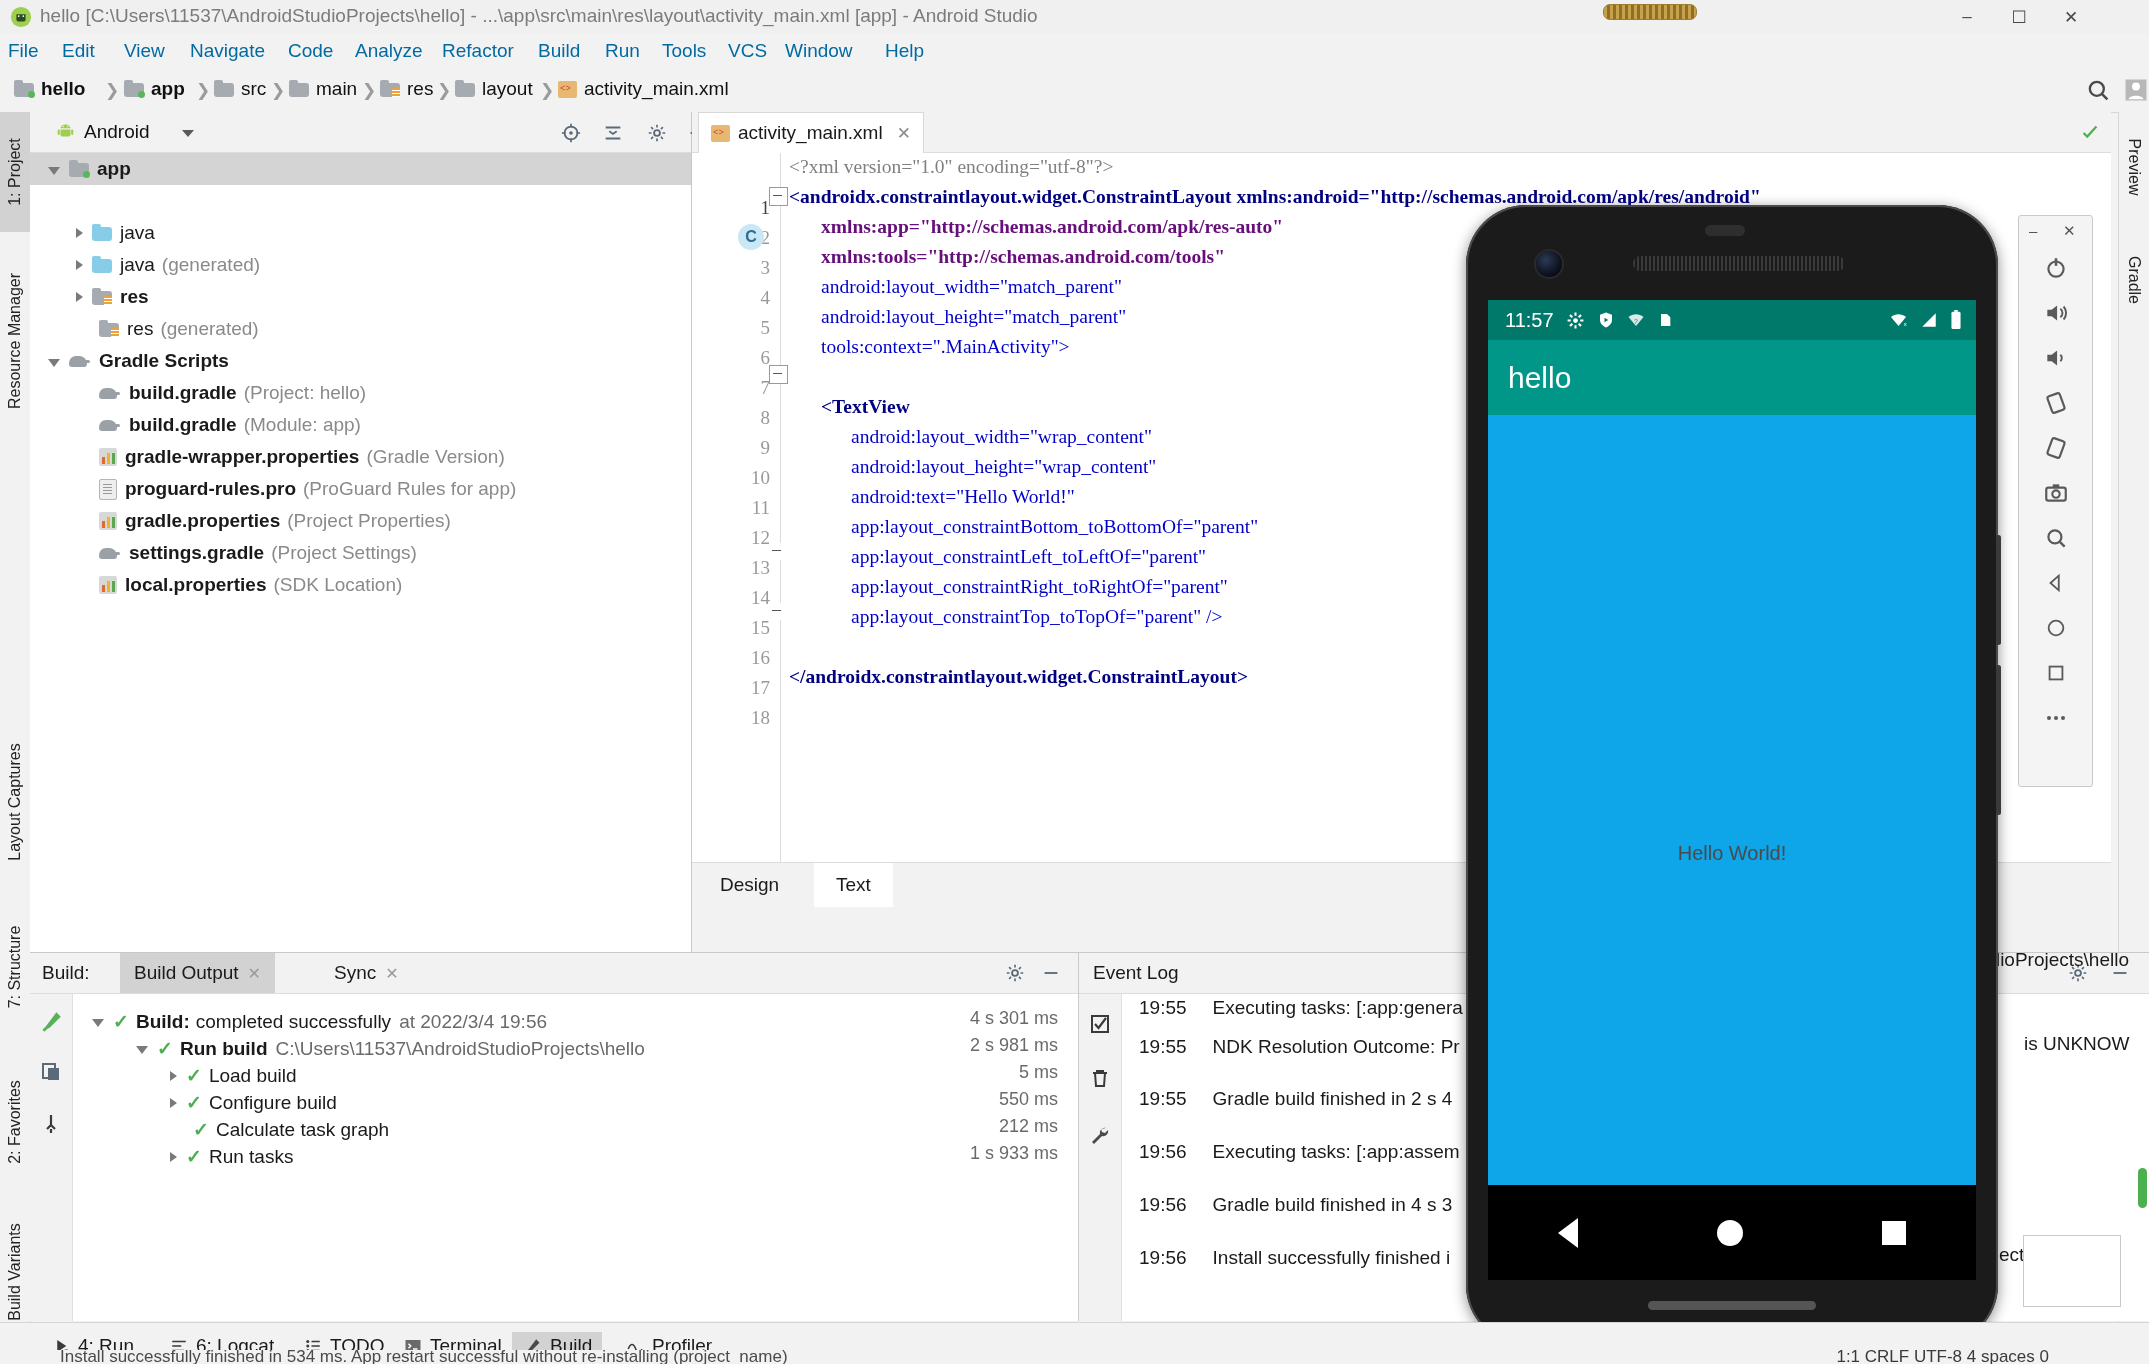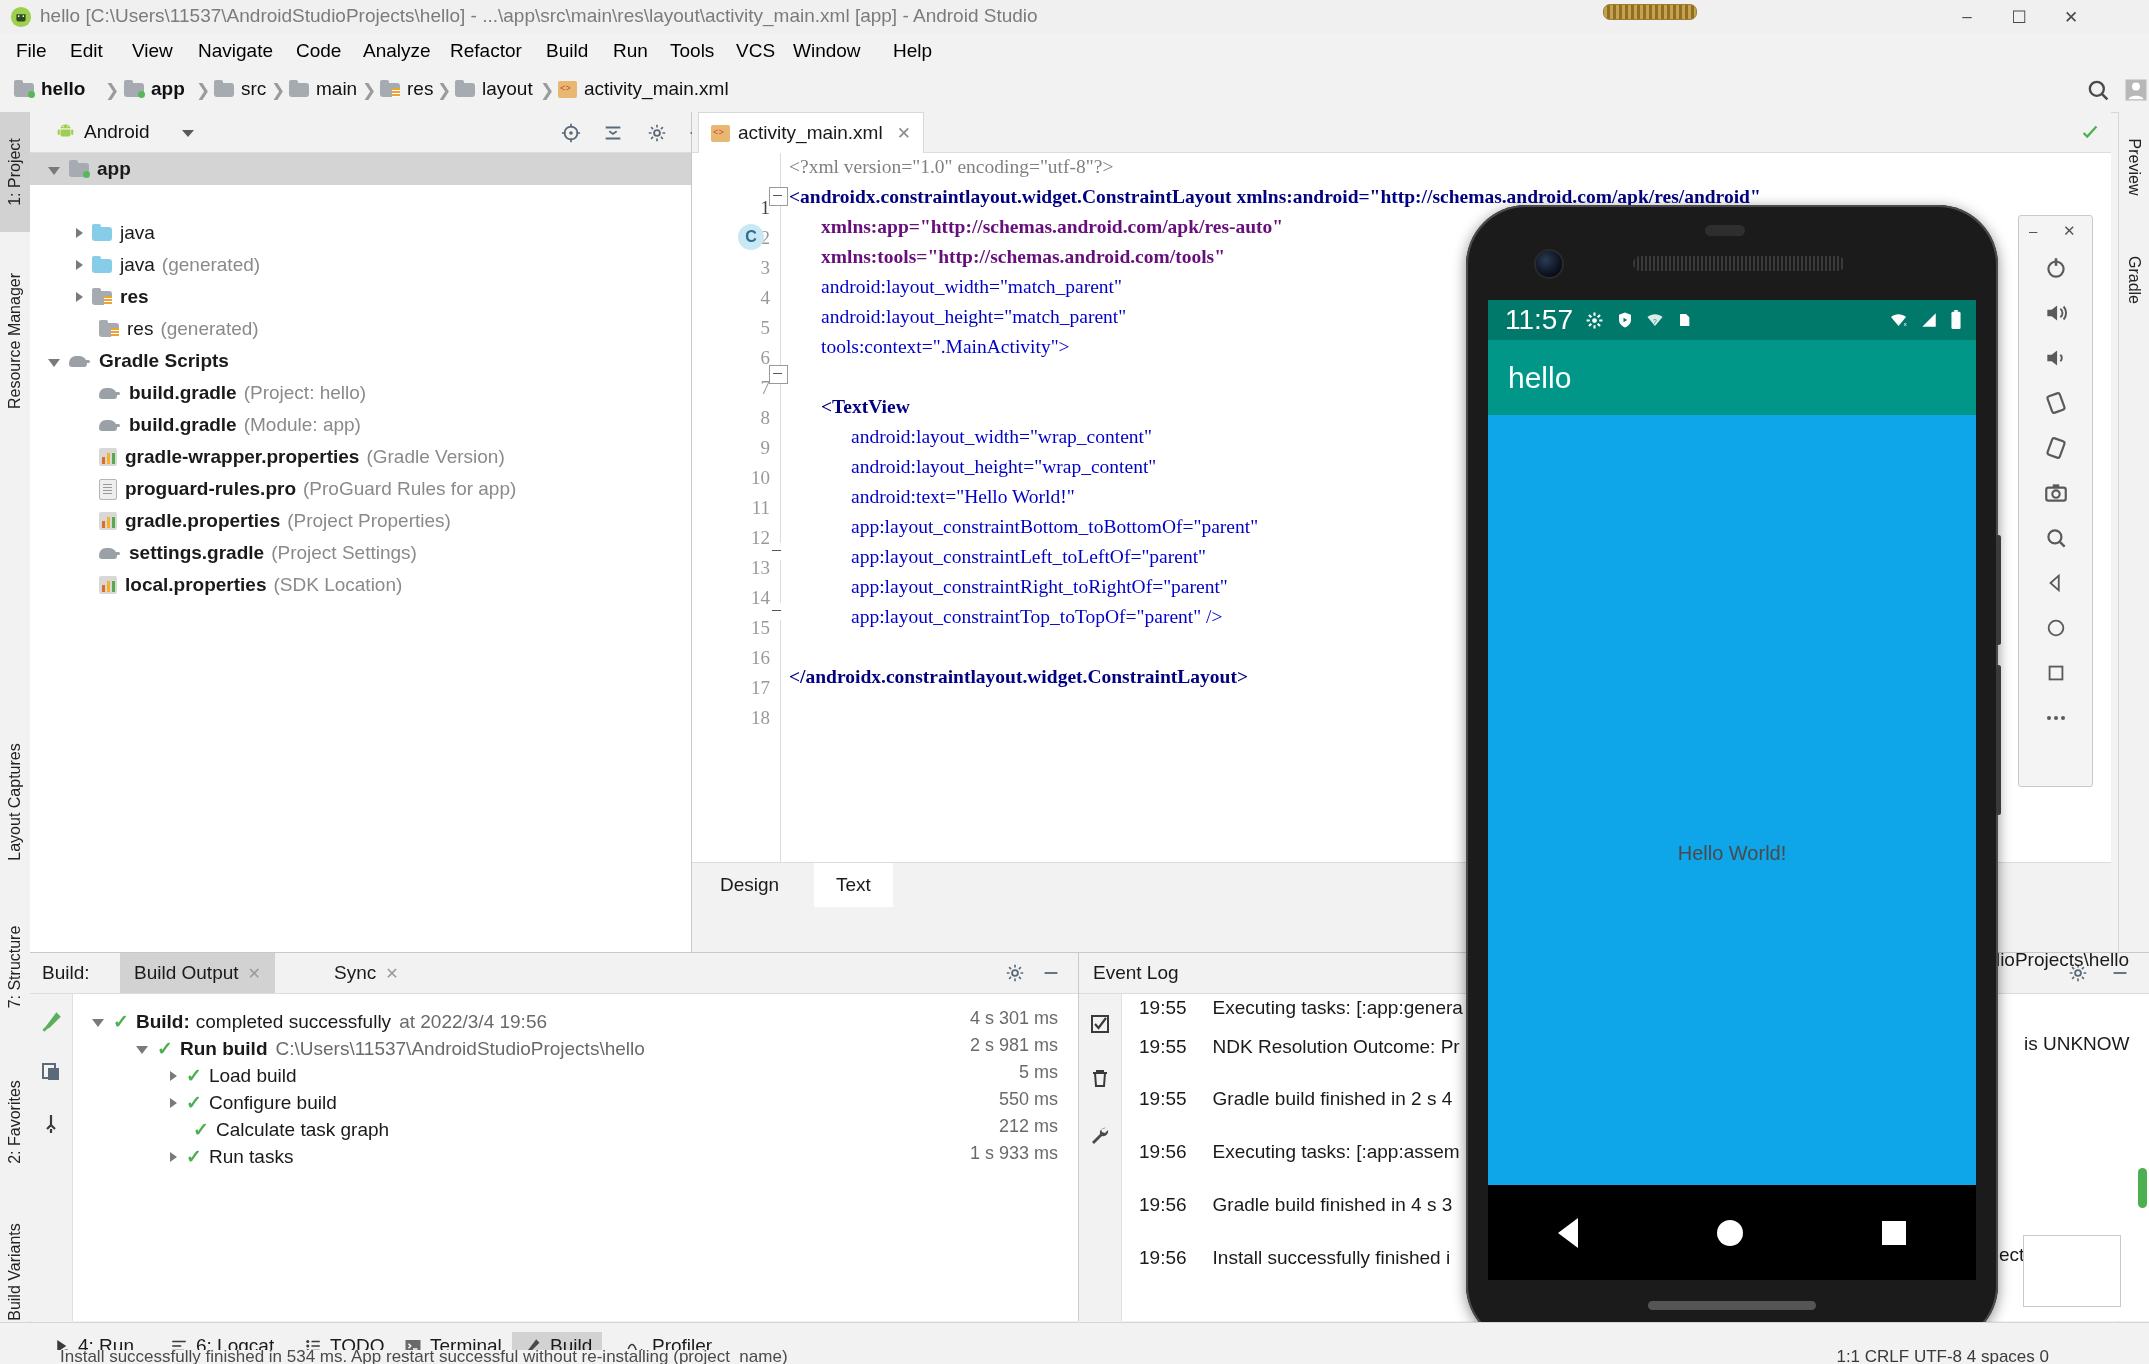--- a/index.html
+++ b/index.html
@@ -14,21 +14,21 @@
   
   .titlebar{position:absolute;left:0;top:0;width:2149px;height:34px;background:#f0f0f0;border-bottom:1px solid #e2e2e2;}
   .tb-icon{position:absolute;left:10px;top:6px;width:22px;height:22px;}
   .tb-title{position:absolute;left:40px;top:5px;font-size:19px;color:#7b7b7b;white-space:nowrap;}
   .tb-win{position:absolute;top:0;height:34px;width:52px;display:flex;align-items:center;justify-content:center;color:#4a4a4a;font-size:17px;}
   .tb-min{right:156px;}.tb-max{right:104px;}.tb-close{right:52px;}
   .tb-bars{position:absolute;left:1603px;top:4px;width:92px;height:14px;border-radius:7px;background:repeating-linear-gradient(90deg,#c8a24a 0 3px,#8f6f28 3px 6px);border:1px solid #9b7c33;}
 
   
   .menubar{position:absolute;left:0;top:34px;width:2149px;height:34px;background:#f2f2f2;border-bottom:1px solid #dcdcdc;}
-  .menu-item{position:absolute;top:6px;font-size:19px;color:#000000;white-space:nowrap;margin-left:8px;}
+  .menu-item{position:absolute;top:6px;font-size:19px;color:#0369a1;white-space:nowrap;}
 
   
   .navbar{position:absolute;left:0;top:68px;width:2149px;height:44px;background:#f2f2f2;border-bottom:1px solid #d6d6d6;}
   .crumb{position:absolute;top:10px;display:flex;align-items:center;gap:7px;font-size:19px;white-space:nowrap;}
   .crumb .lbl{color:#111;}
   .crumb.bold .lbl{font-weight:bold;}
   .sep{position:absolute;top:12px;color:#9b9b9b;font-size:17px;}
   .folder{width:20px;height:16px;position:relative;display:inline-block;}
   .folder i{position:absolute;left:0;top:2px;width:20px;height:14px;background:#a5abb0;border-radius:2px 3px 3px 3px;}
   .folder i:before{content:"";position:absolute;left:0;top:-3px;width:9px;height:4px;background:#a5abb0;border-radius:2px 2px 0 0;}
@@ -144,21 +144,21 @@
   .et-btn{position:absolute;left:0;width:73px;height:47px;display:flex;align-items:center;justify-content:center;color:#5a5a5a;}
   .et-min{position:absolute;left:10px;top:6px;font-size:15px;color:#555;}
   .et-cls{position:absolute;left:44px;top:6px;font-size:15px;color:#555;}
 
   .phone{position:absolute;left:0;top:0;width:532px;height:1140px;background:#1b1b1b;border-radius:60px;box-shadow:0 0 0 2px #4a4a4a inset, 0 3px 14px rgba(0,0,0,.45);}
   .phone .screen{position:absolute;left:22px;top:95px;width:488px;height:885px;background:#fff;overflow:hidden;}
   .cam{position:absolute;left:70px;top:46px;width:26px;height:26px;border-radius:50%;background:radial-gradient(circle at 38% 35%,#2b3a55 0%,#0d1320 60%,#000 100%);box-shadow:0 0 0 2px #2a2a2a;}
   .speaker{position:absolute;left:167px;top:51px;width:212px;height:15px;border-radius:8px;background:repeating-linear-gradient(90deg,#3a3a3a 0 2px,#1a1a1a 2px 4px);}
   .notch{position:absolute;left:239px;top:20px;width:40px;height:11px;border-radius:6px;background:#2e2e2e;}
   .sysbar{position:absolute;left:0;top:0;width:488px;height:40px;background:#00796b;display:flex;align-items:center;}
-  .sysbar .clk{margin-left:17px;color:#fff;font-size:28px;}
+  .sysbar .clk{margin-left:17px;color:#fff;font-size:20px;}
   .sysicon{color:#fff;margin-left:12px;font-size:17px;}
   .appbar{position:absolute;left:0;top:40px;width:488px;height:75px;background:#009688;}
   .appbar .ttl{position:absolute;left:20px;top:21px;color:#fff;font-size:30px;}
   .content{position:absolute;left:0;top:115px;width:488px;height:770px;background:#0ea5e9;}
   .hw{position:absolute;left:0;top:427px;width:488px;text-align:center;font-size:20px;color:#4a4a4a;}
   .navbarp{position:absolute;left:22px;top:980px;width:488px;height:95px;background:#000;display:flex;align-items:center;justify-content:space-around;}
   .nb-back{width:0;height:0;border-top:15px solid transparent;border-bottom:15px solid transparent;border-right:20px solid #fff;}
   .nb-home{width:26px;height:26px;border-radius:50%;background:#fff;}
   .nb-rec{width:24px;height:24px;background:#fff;}
   .chinbar{position:absolute;left:182px;top:1096px;width:168px;height:9px;border-radius:5px;background:#555;}

